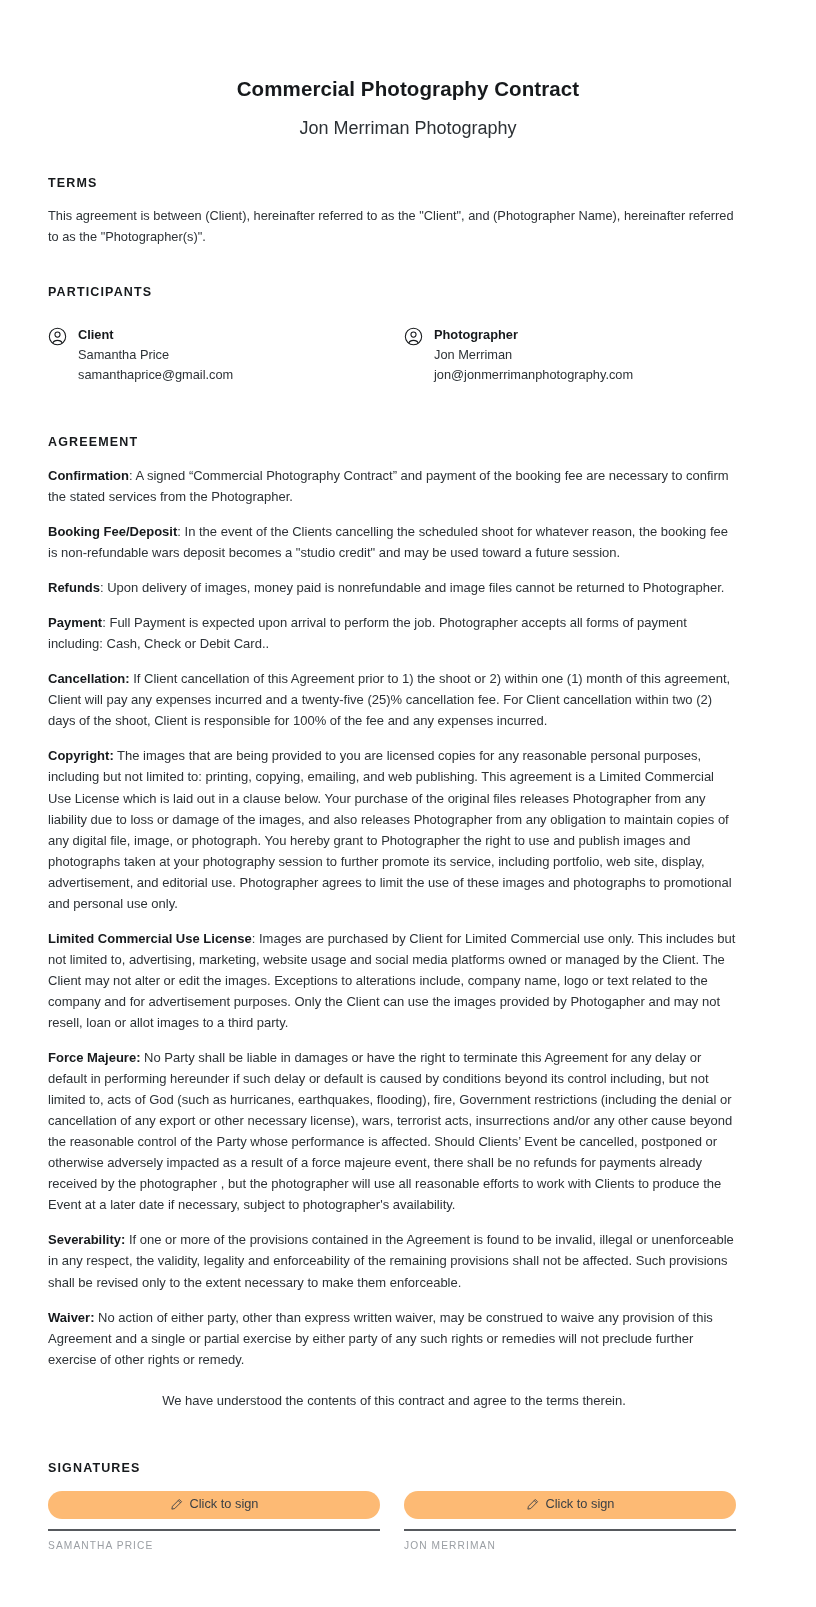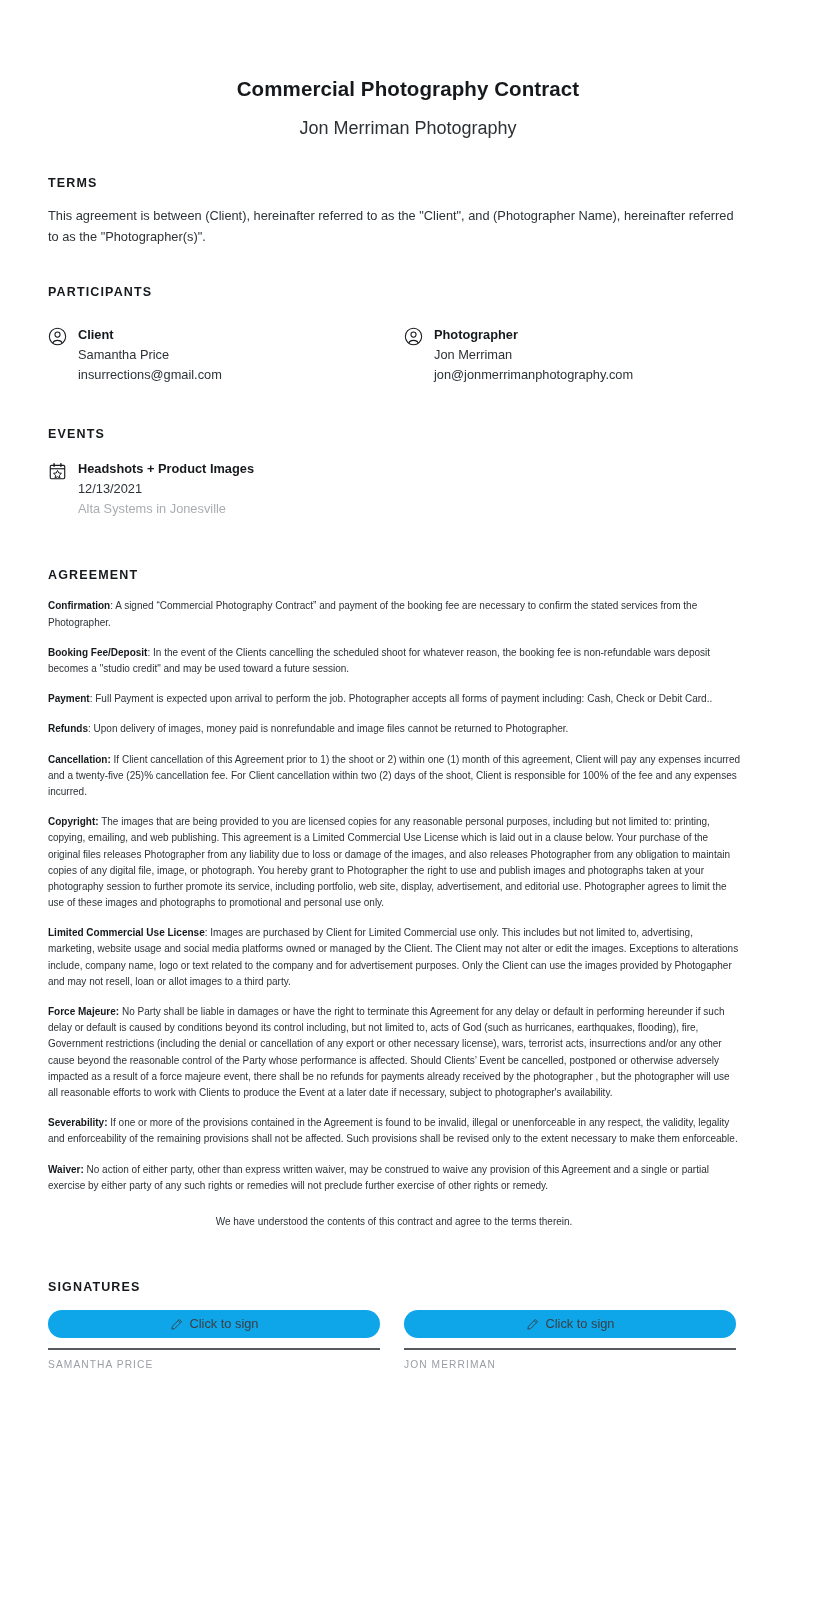--- a/index.html
+++ b/index.html
@@ -124,21 +124,21 @@
   }
   .event-location {
     font-size: 12.8px;
     color: #a9adb2;
   }
 
   
   .agreement-body { margin-top: 14px; }
   .clause {
     margin-top: 14px;
-    font-size: 10px;
+    font-size: 13px;
     line-height: 1.62;
     color: #2d3236;
     max-width: 692px;
     text-align: left;
   }
   .clause:first-child { margin-top: 16px; }
   .clause b {
     font-weight: bold;
     color: #16191c;
   }
@@ -148,21 +148,21 @@
   .signatures-grid {
     margin-top: 16px;
     display: flex;
     gap: 24px;
   }
   .signature-block { width: 332px; }
   .sign-button {
     height: 28px;
     border: none;
     border-radius: 14px;
-    background: #0ea5e9;
+    background: #fdba74;
     width: 100%;
     display: flex;
     align-items: center;
     justify-content: center;
     gap: 7px;
     cursor: pointer;
     font-family: "Liberation Sans", sans-serif;
     font-size: 12.8px;
     color: #3a3f44;
   }
@@ -207,71 +207,52 @@
 
       <div class="participant">
         <svg class="participant-icon" viewBox="0 0 20 20">
           <circle cx="10" cy="10" r="8.6" fill="none" stroke="#16191c" stroke-width="1.1"></circle>
           <circle cx="10" cy="8" r="2.7" fill="none" stroke="#16191c" stroke-width="1.1"></circle>
           <path d="M4.9 17.2 a5.3 4.3 0 0 1 10.2 0" fill="none" stroke="#16191c" stroke-width="1.1"></path>
         </svg>
         <div class="participant-lines">
           <div class="participant-role">Client</div>
           <div class="participant-name">Samantha Price</div>
-          <div class="participant-email">insurrections@gmail.com</div>
+          <div class="participant-email">samanthaprice@gmail.com</div>
         </div>
       </div>
 
       <div class="participant">
         <svg class="participant-icon" viewBox="0 0 20 20">
           <circle cx="10" cy="10" r="8.6" fill="none" stroke="#16191c" stroke-width="1.1"></circle>
           <circle cx="10" cy="8" r="2.7" fill="none" stroke="#16191c" stroke-width="1.1"></circle>
           <path d="M4.9 17.2 a5.3 4.3 0 0 1 10.2 0" fill="none" stroke="#16191c" stroke-width="1.1"></path>
         </svg>
         <div class="participant-lines">
           <div class="participant-role">Photographer</div>
           <div class="participant-name">Jon Merriman</div>
           <div class="participant-email">jon@jonmerrimanphotography.com</div>
         </div>
       </div>
 
     </div>
   </div>
 
-  <div class="section-events">
-    <div class="section-heading">EVENTS</div>
-    <div class="events-list">
-      <div class="event-row">
-        <svg class="event-icon" viewBox="0 0 20 20">
-          <rect x="2.4" y="3.6" width="15.2" height="14" rx="1.2" fill="none" stroke="#16191c" stroke-width="1.2"></rect>
-          <line x1="2.4" y1="7.1" x2="17.6" y2="7.1" stroke="#16191c" stroke-width="1.2"></line>
-          <line x1="6.4" y1="1.8" x2="6.4" y2="4.6" stroke="#16191c" stroke-width="1.5" stroke-linecap="round"></line>
-          <line x1="13.6" y1="1.8" x2="13.6" y2="4.6" stroke="#16191c" stroke-width="1.5" stroke-linecap="round"></line>
-          <path d="M10 8.9 l1.28 2.6 2.87 0.42 -2.08 2.02 0.49 2.86 -2.56 -1.35 -2.56 1.35 0.49 -2.86 -2.08 -2.02 2.87 -0.42 z" fill="none" stroke="#16191c" stroke-width="1.05" stroke-linejoin="round"></path>
-        </svg>
-        <div class="event-lines">
-          <div class="event-name">Headshots + Product Images</div>
-          <div class="event-date">12/13/2021</div>
-          <div class="event-location">Alta Systems in Jonesville</div>
-        </div>
-      </div>
-    </div>
-  </div>
 
   <div class="section-agreement">
     <div class="section-heading">AGREEMENT</div>
     <div class="agreement-body">
 
       <p class="clause"><b>Confirmation</b><span>: </span><span>A signed “Commercial Photography Contract” and payment of the booking fee are necessary to confirm the stated services from the Photographer.</span></p>
 
       <p class="clause"><b>Booking Fee/Deposit</b><span>: </span><span>In the event of the Clients cancelling the scheduled shoot for whatever reason, the booking fee is non-refundable wars deposit becomes a "studio credit" and may be used toward a future session.</span></p>
 
+      <p class="clause"><b>Refunds</b><span>: </span><span>Upon delivery of images, money paid is nonrefundable and image files cannot be returned to Photographer.</span></p>
+
       <p class="clause"><b>Payment</b><span>: </span><span>Full Payment is expected upon arrival to perform the job. Photographer accepts all forms of payment including: Cash, Check or Debit Card..</span></p>
-
-      <p class="clause"><b>Refunds</b><span>: </span><span>Upon delivery of images, money paid is nonrefundable and image files cannot be returned to Photographer.</span></p>
 
       <p class="clause"><b>Cancellation:</b><span> </span><span>If Client cancellation of this Agreement prior to 1) the shoot or 2) within one (1) month of this agreement, Client will pay any expenses incurred and a twenty-five (25)% cancellation fee. For Client cancellation within two (2) days of the shoot, Client is responsible for 100% of the fee and any expenses incurred.</span></p>
 
       <p class="clause"><b>Copyright:</b><span> </span><span>The images that are being provided to you are licensed copies for any reasonable personal purposes, including but not limited to: printing, copying, emailing, and web publishing. This agreement is a Limited Commercial Use License which is laid out in a clause below. Your purchase of the original files releases Photographer from any liability due to loss or damage of the images, and also releases Photographer from any obligation to maintain copies of any digital file, image, or photograph. You hereby grant to Photographer the right to use and publish images and photographs taken at your photography session to further promote its service, including portfolio, web site, display, advertisement, and editorial use. Photographer agrees to limit the use of these images and photographs to promotional and personal use only.</span></p>
 
       <p class="clause"><b>Limited Commercial Use License</b><span>: </span><span>Images are purchased by Client for Limited Commercial use only. This includes but not limited to, advertising, marketing, website usage and social media platforms owned or managed by the Client. The Client may not alter or edit the images. Exceptions to alterations include, company name, logo or text related to the company and for advertisement purposes. Only the Client can use the images provided by Photogapher and may not resell, loan or allot images to a third party.</span></p>
 
       <p class="clause"><b>Force Majeure:</b><span> </span><span>No Party shall be liable in damages or have the right to terminate this Agreement for any delay or default in performing hereunder if such delay or default is caused by conditions beyond its control including, but not limited to, acts of God (such as hurricanes, earthquakes, flooding), fire, Government restrictions (including the denial or cancellation of any export or other necessary license), wars, terrorist acts, insurrections and/or any other cause beyond the reasonable control of the Party whose performance is affected. Should Clients’ Event be cancelled, postponed or otherwise adversely impacted as a result of a force majeure event, there shall be no refunds for payments already received by the photographer , but the photographer will use all reasonable efforts to work with Clients to produce the Event at a later date if necessary, subject to photographer's availability.</span></p>
 
       <p class="clause"><b>Severability:</b><span> </span><span>If one or more of the provisions contained in the Agreement is found to be invalid, illegal or unenforceable in any respect, the validity, legality and enforceability of the remaining provisions shall not be affected. Such provisions shall be revised only to the extent necessary to make them enforceable.</span></p>

